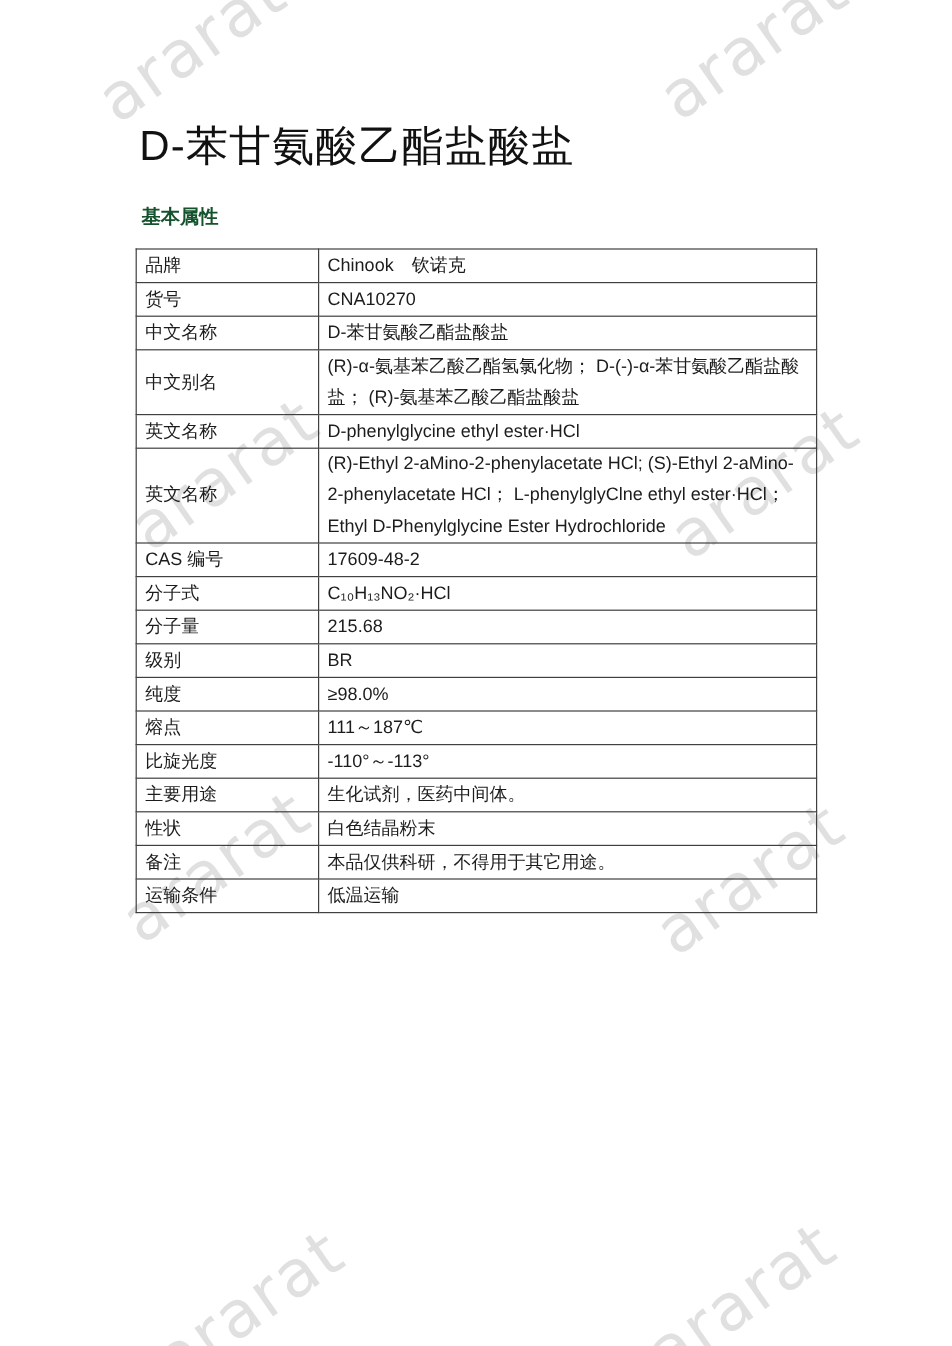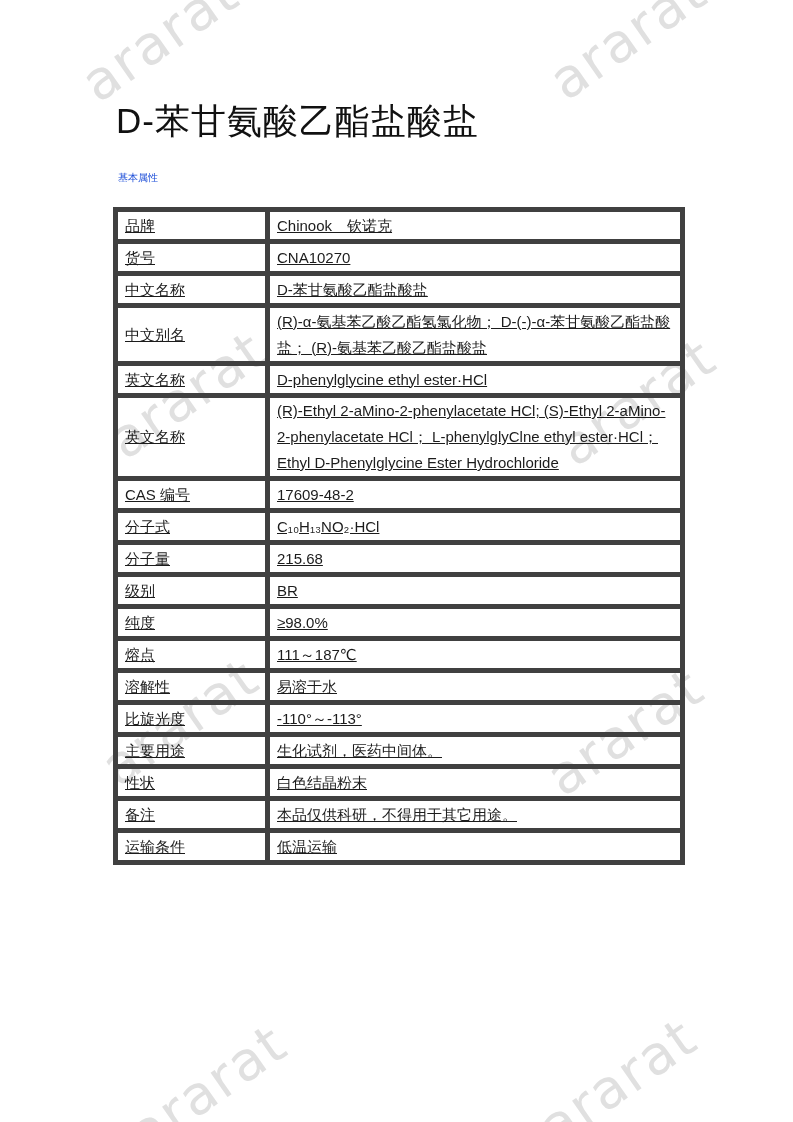--- a/index.html
+++ b/index.html
@@ -35,41 +35,40 @@
   .doc-title{
     position:absolute;z-index:1;
     left:116px;top:98px;
     font-size:35px;font-weight:400;
     letter-spacing:1px;
     color:#111111;
   }
   .section-label{
     position:absolute;z-index:1;
     left:118px;top:171px;
-    font-size:10px;color:#1d4ed8;
+    font-size:16px;color:#14532d;font-weight:bold;
   }
   
   table.props{
     position:absolute;z-index:1;
     left:113px;top:207px;
     width:567px;
     border-collapse:collapse;
     table-layout:fixed;
     font-size:15px;
     color:#1c1c1c;
     background:transparent;
   }
   table.props td{
-    border:5px solid #404040;
+    border:1px solid #404040;
     padding:0 7px;
     line-height:26px;
     vertical-align:middle;
     overflow:hidden;
     background:transparent;
-    text-decoration:underline;
   }
   col.c-label{width:152px;}
   col.c-value{width:415px;}
   tr.r1 td{height:27px;}
   tr.r2 td{height:53px;}
   tr.r3 td{height:75px;}
 </style>
 </head>
 <body>
 
@@ -136,24 +135,20 @@
       </tr>
       <tr class="r1">
         <td>纯度</td>
         <td>≥98.0%</td>
       </tr>
       <tr class="r1">
         <td>熔点</td>
         <td>111～187℃</td>
       </tr>
       <tr class="r1">
-        <td>溶解性</td>
-        <td>易溶于水</td>
-      </tr>
-      <tr class="r1">
         <td>比旋光度</td>
         <td>-110°～-113°</td>
       </tr>
       <tr class="r1">
         <td>主要用途</td>
         <td>生化试剂，医药中间体。</td>
       </tr>
       <tr class="r1">
         <td>性状</td>
         <td>白色结晶粉末</td>

